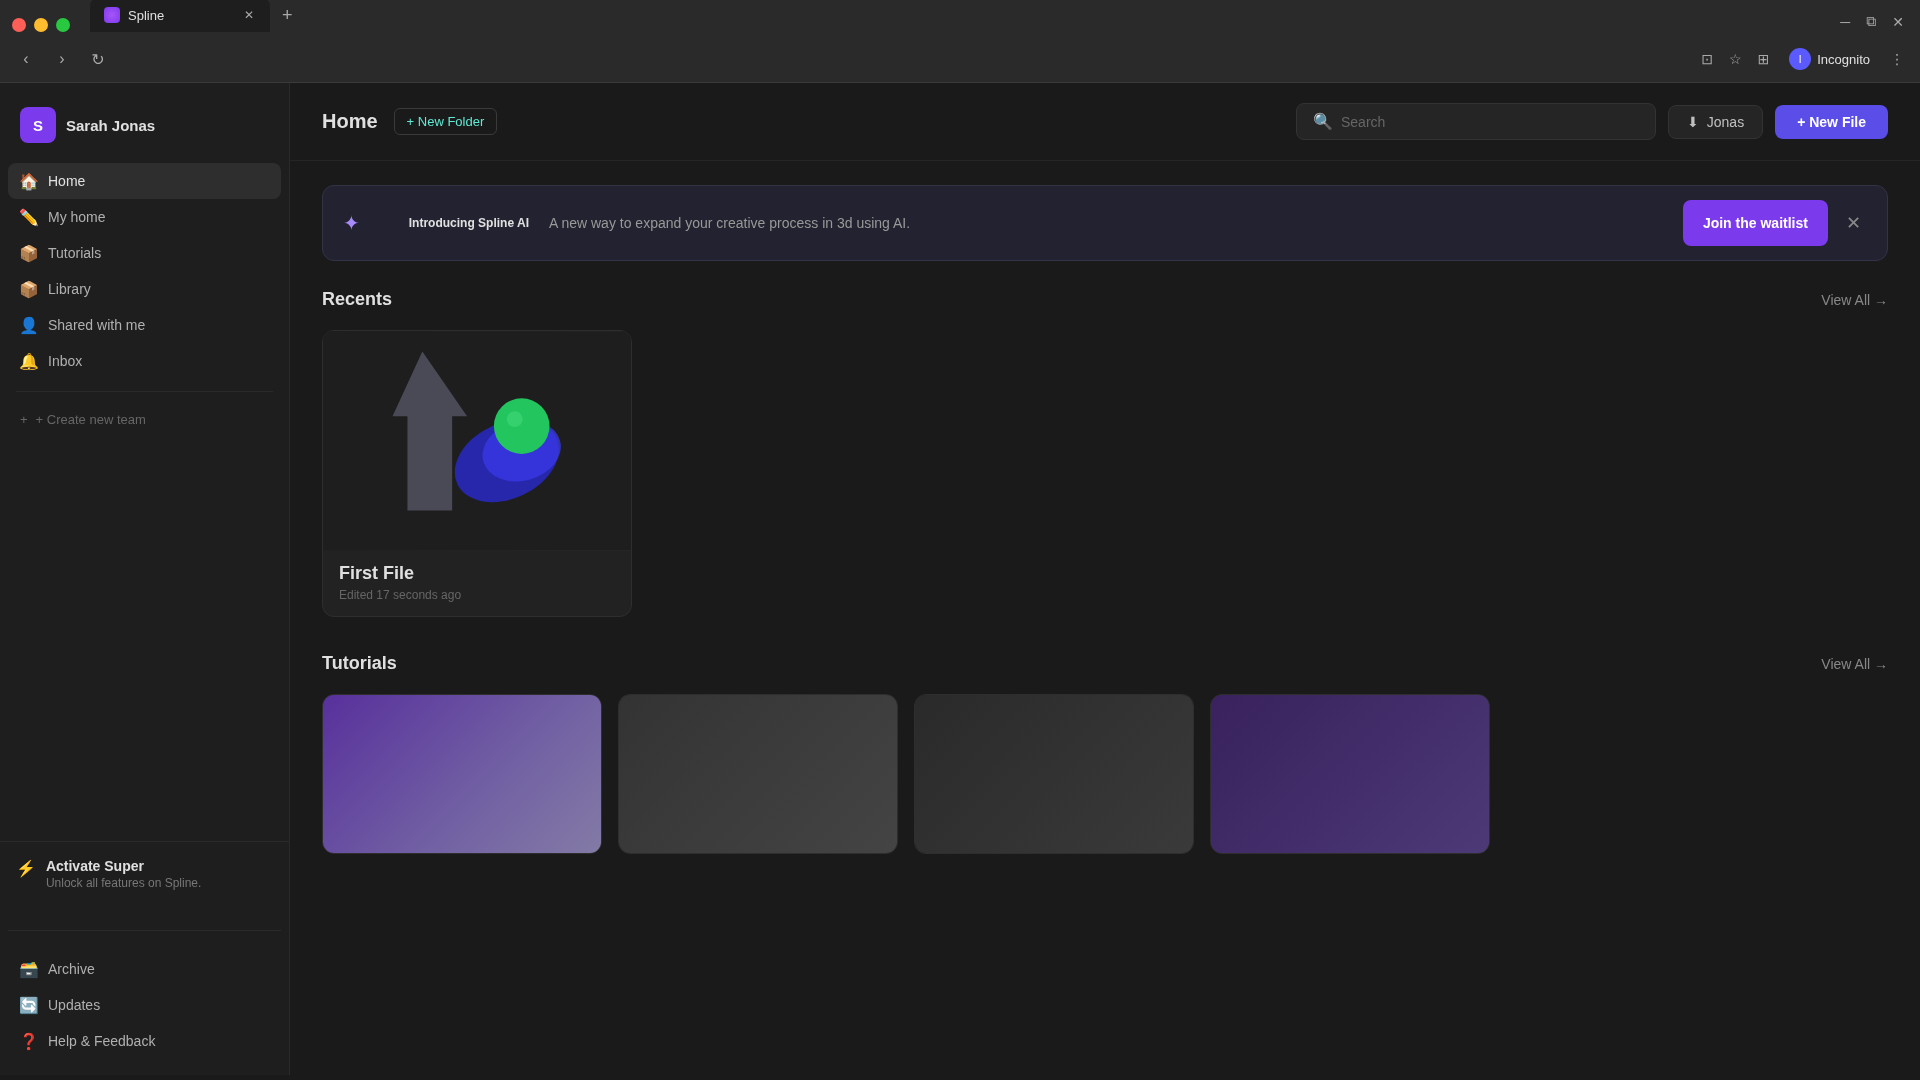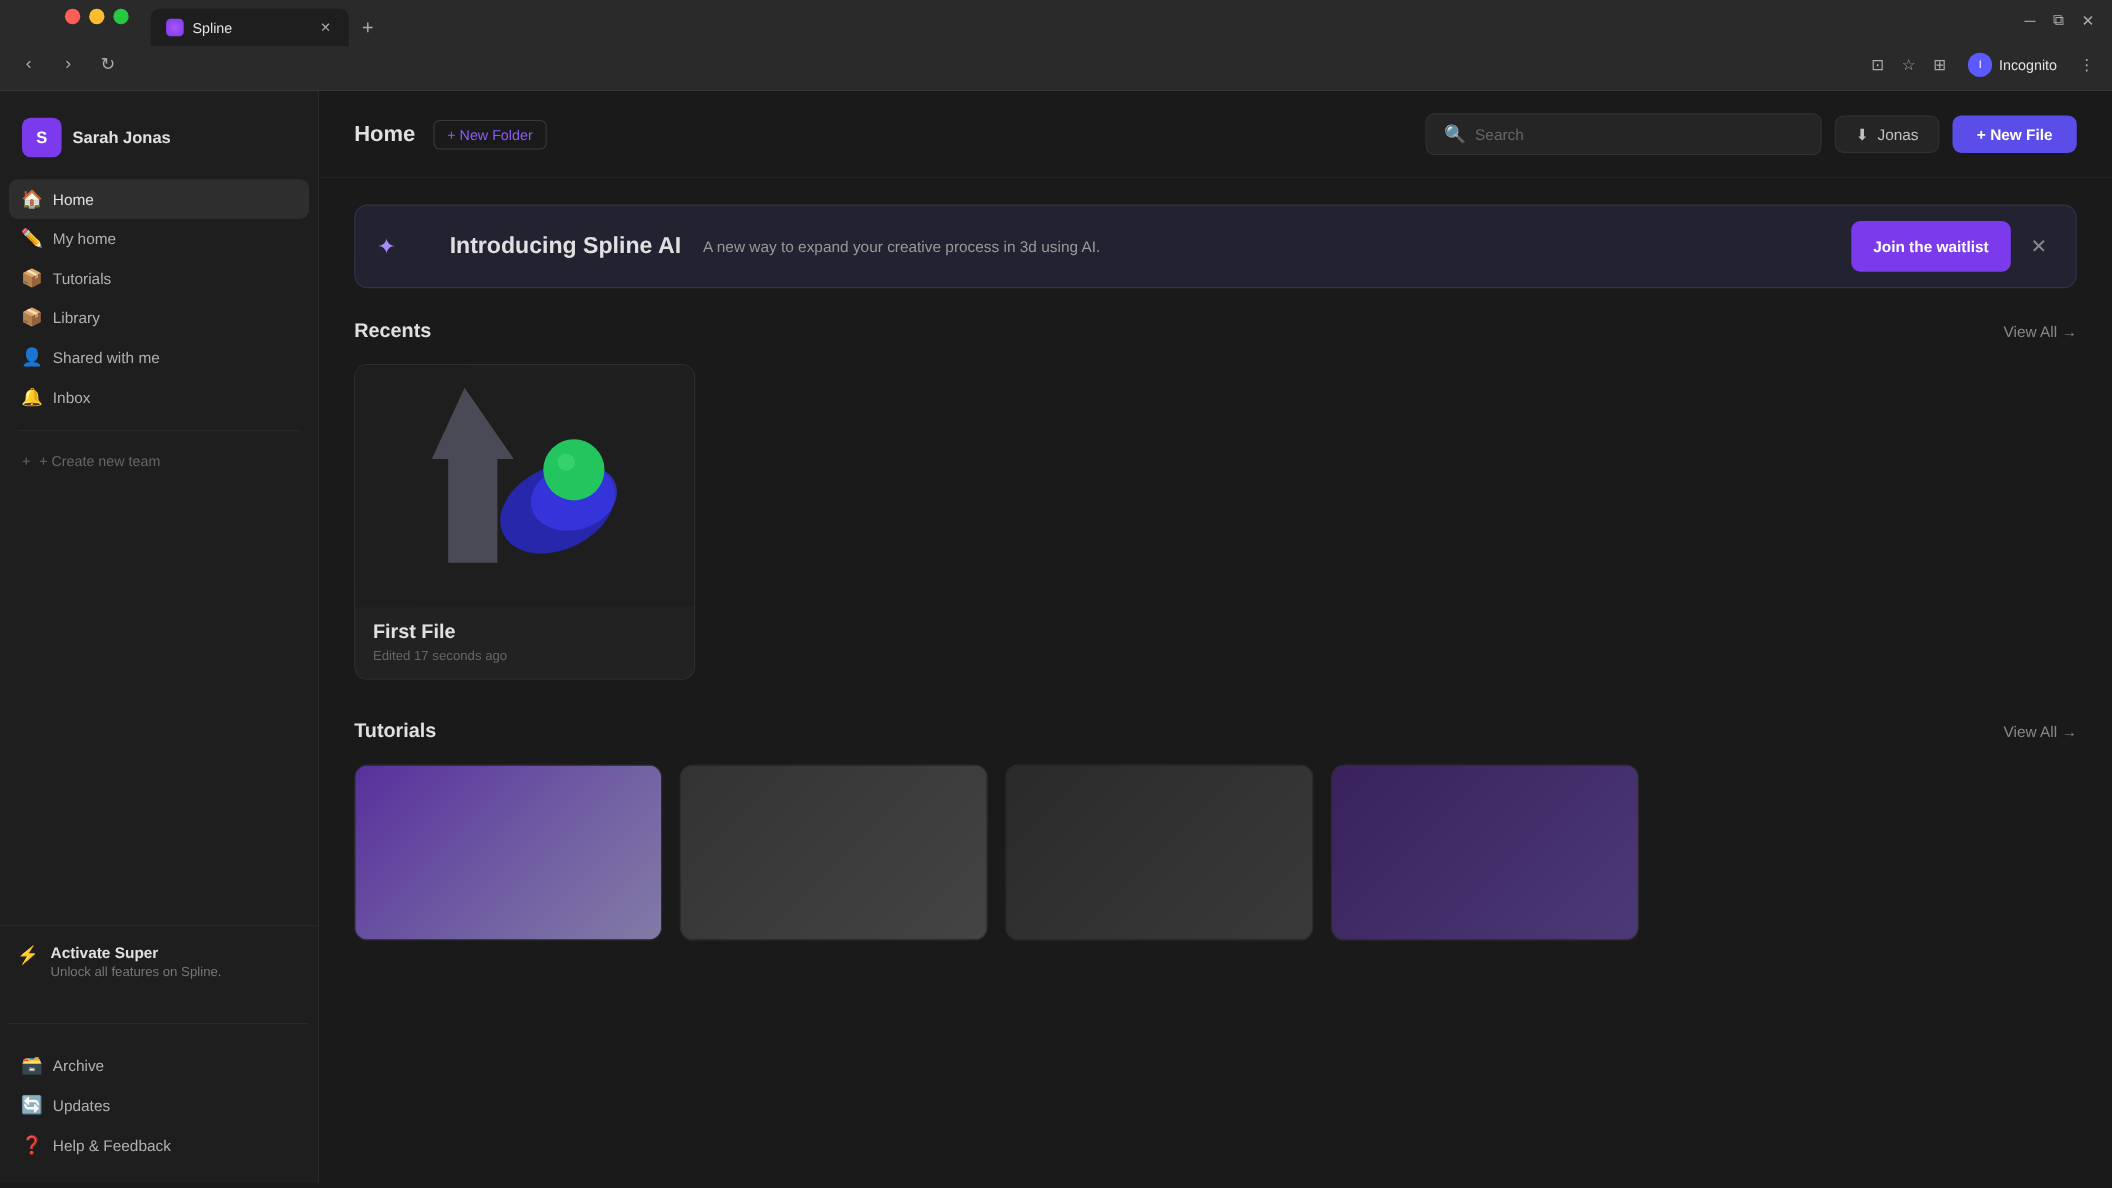--- a/index.html
+++ b/index.html
@@ -12,25 +12,24 @@
       overflow: hidden;
     }
 
     
     .browser-chrome {
       background: #2a2a2a;
       border-bottom: 1px solid #3a3a3a;
     }
     .browser-titlebar {
       display: flex;
-      align-items: flex-start;
+      align-items: flex-end;
       padding: 8px 12px;
       gap: 8px;
       height: 40px;
-      margin-left: 47px;
     }
     .browser-controls {
       display: flex;
       gap: 8px;
       align-items: center;
     }
     .browser-btn {
       width: 14px; height: 14px;
       border-radius: 50%;
       border: none;
@@ -292,21 +291,21 @@
     .header-title {
       font-size: 20px;
       font-weight: 700;
       color: #e0e0e0;
       margin-right: 16px;
     }
     .new-folder-btn {
       background: none;
       border: 1px solid #3a3a3a;
       border-radius: 6px;
-      color: #8b5cf6;
+      color: #5eead4;
       font-size: 13px;
       padding: 5px 12px;
       cursor: pointer;
     }
     .header-right {
       display: flex;
       align-items: center;
       gap: 12px;
       margin-left: auto;
     }
@@ -366,21 +365,21 @@
       border-radius: 12px;
       padding: 14px 20px;
       margin-bottom: 28px;
       gap: 12px;
     }
     .ai-icon {
       font-size: 20px;
       color: #a78bfa;
     }
     .ai-title {
-      font-size: 21px;
+      font-size: 12px;
       font-weight: 700;
       color: #e0e0e0;
       margin-right: 8px;
       padding-left: 37px;
     }
     .ai-desc {
       font-size: 14px;
       color: #999;
     }
     .ai-banner-right {

